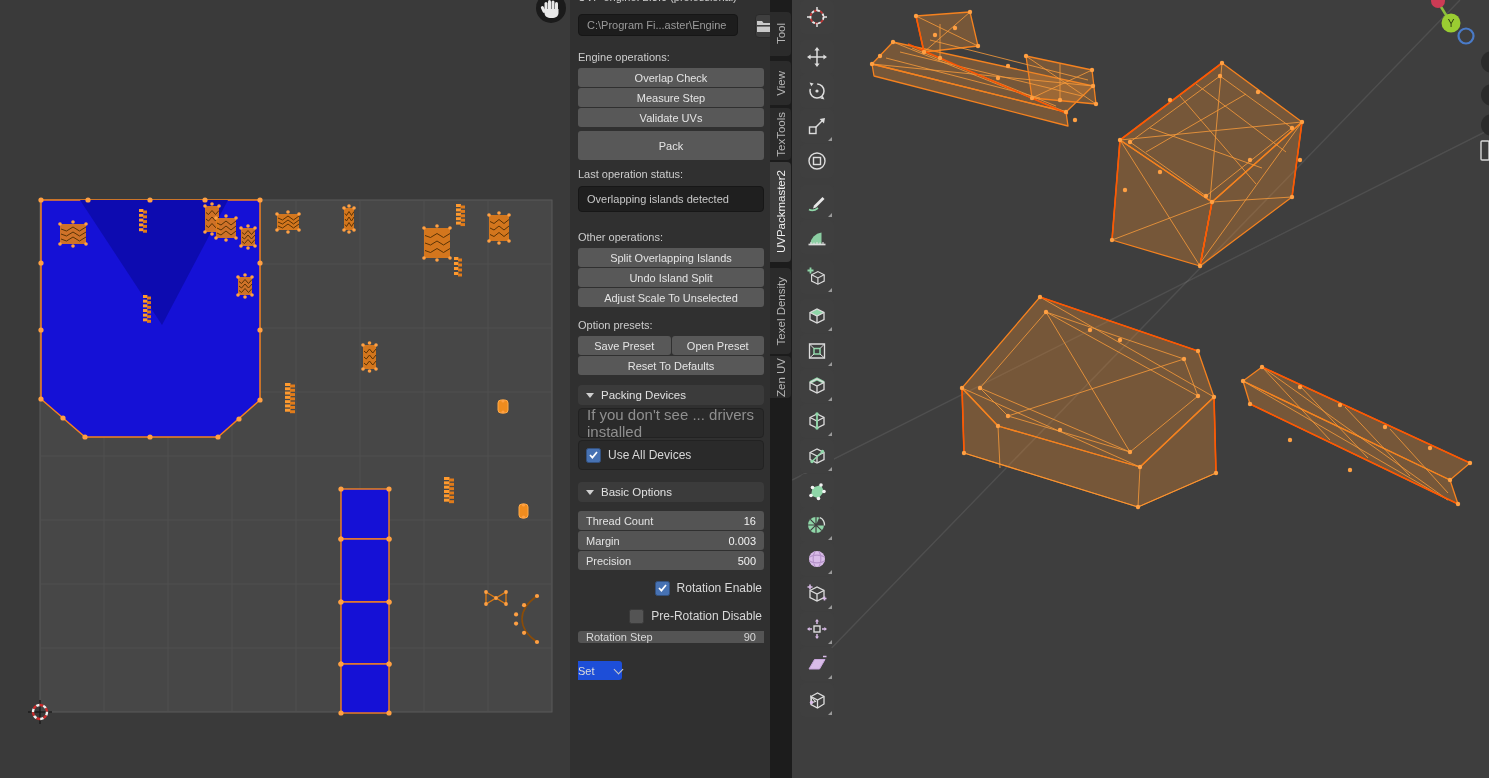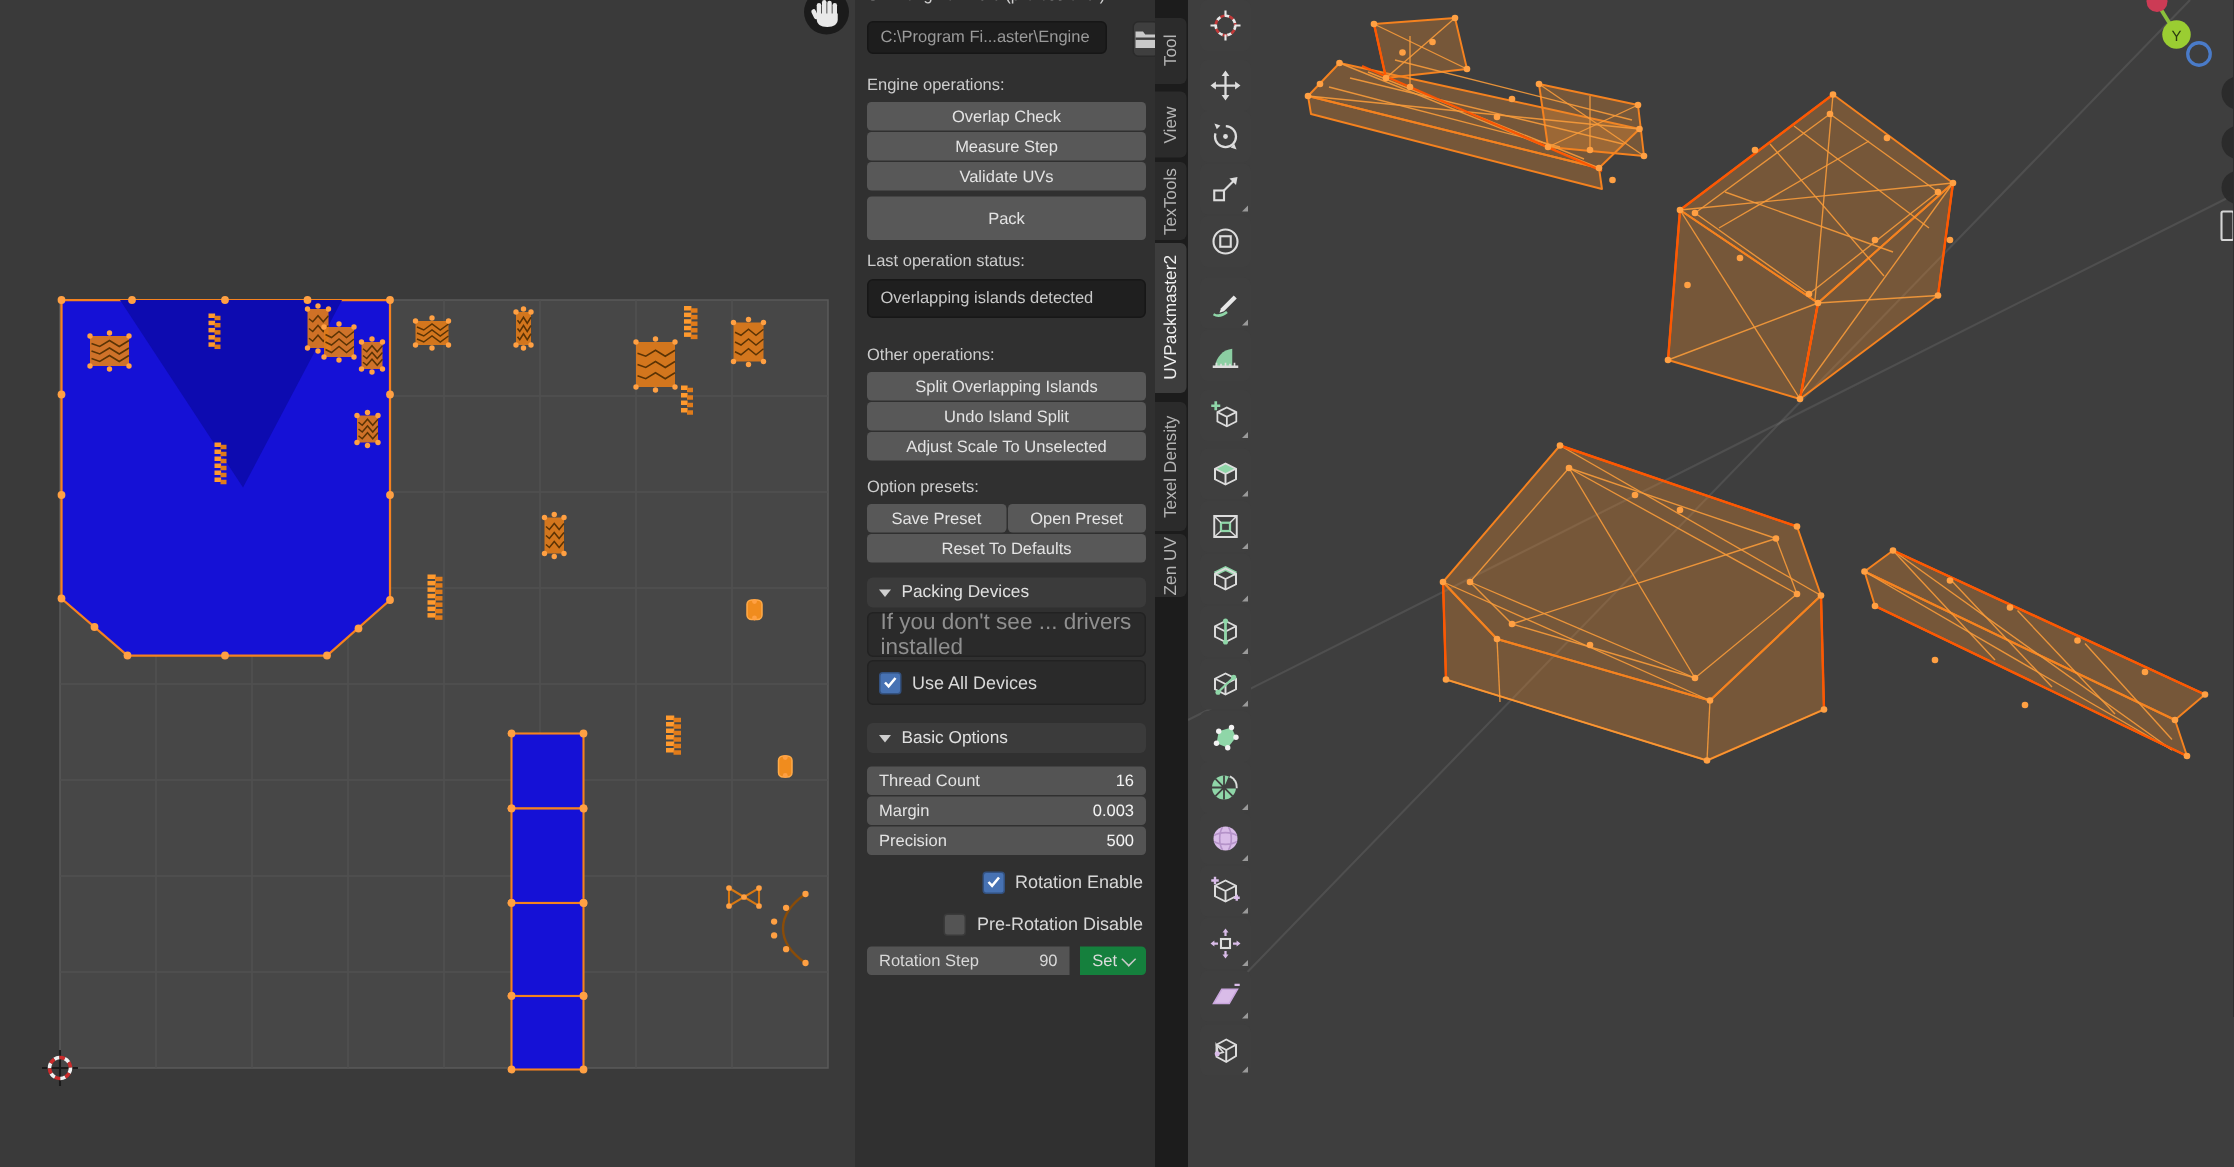--- a/index.html
+++ b/index.html
@@ -43,25 +43,25 @@
             display:flex;align-items:center;padding:0 8px;color:#8f8f8f;font-size:15px;}
   .check-box-row{height:28px;background:#2a2a2a;border:1px solid #222;border-radius:4px;margin-top:2px;
                  display:flex;align-items:center;padding:0 7px;gap:7px;}
   .check-row{height:18px;display:flex;align-items:center;gap:7px;padding:0 2px;justify-content:flex-end;}
   .cb{width:13px;height:13px;border-radius:2.5px;background:#545454;border:1px solid #3a3a3a;
       display:flex;align-items:center;justify-content:center;flex:none;}
   .cb.on{background:#4772b3;border-color:#33517f;}
   .val-row{height:19px;background:#545454;border-radius:3px;display:flex;align-items:center;
            justify-content:space-between;padding:0 8px;margin-bottom:1px;font-size:11px;color:#e3e3e3;}
   .val-row .v{color:#f2f2f2;}
-  .rot-row{display:flex;gap:7px;margin-top:6px;}
+  .rot-row{display:flex;gap:18px;margin-top:6px;flex-direction:column;}
   .rot-main{flex:1;height:19px;background:#545454;border-radius:3px 0 0 3px;display:flex;
             align-items:center;justify-content:space-between;padding:0 8px;font-size:11px;}
-  .rot-set{width:44px;height:19px;background:#15803d;border-radius:0 3px 3px 0;display:flex;
-           align-items:center;justify-content:center;gap:4px;font-size:11px;color:#dcdcdc;}
+  .rot-set{width:44px;height:19px;background:#1d4ed8;border-radius:0 3px 3px 0;display:flex;
+           align-items:center;justify-content:space-between;gap:4px;font-size:11px;color:#dcdcdc;}
   .chev{width:6px;height:6px;border-right:1.5px solid #c9c9c9;border-bottom:1.5px solid #c9c9c9;
         transform:rotate(45deg);margin-top:-3px;}
   
   #tab-strip{position:absolute;left:770px;top:0;width:22px;height:778px;background:#1c1c1c;}
   .vtab{position:absolute;left:0;width:21px;background:#2b2b2b;border-radius:0 4px 4px 0;
         display:flex;align-items:center;justify-content:center;color:#b5b5b5;font-size:11.5px;}
   .vtab span{writing-mode:vertical-rl;transform:rotate(180deg);white-space:nowrap;}
   .vtab.active{background:#3d3d3d;color:#f0f0f0;}
   
   #viewport{position:absolute;left:792px;top:0;width:697px;height:778px;background:#3e3e3e;overflow:hidden;}

